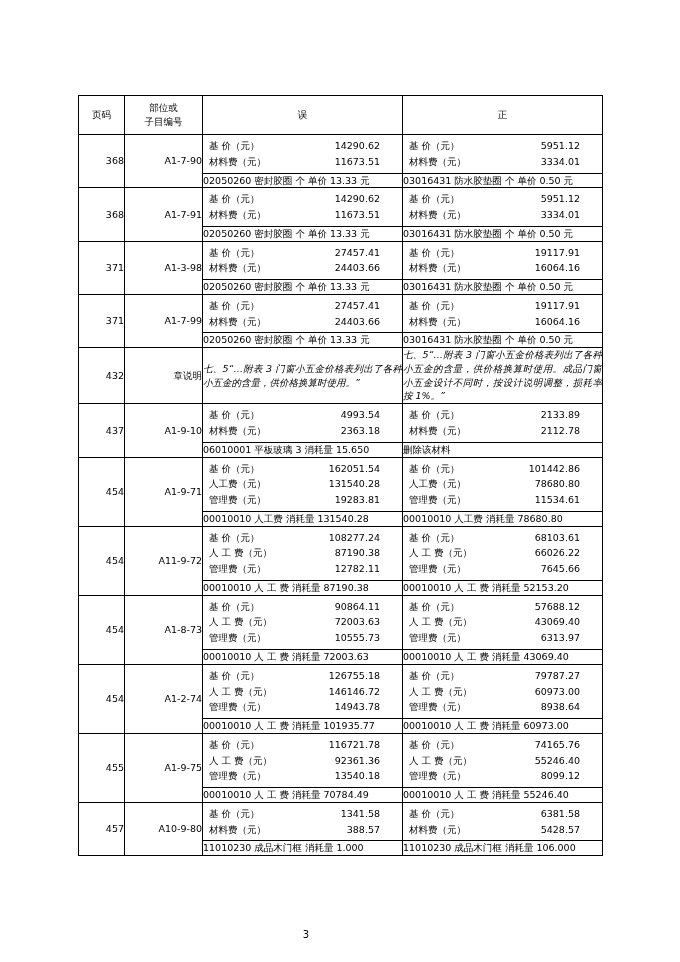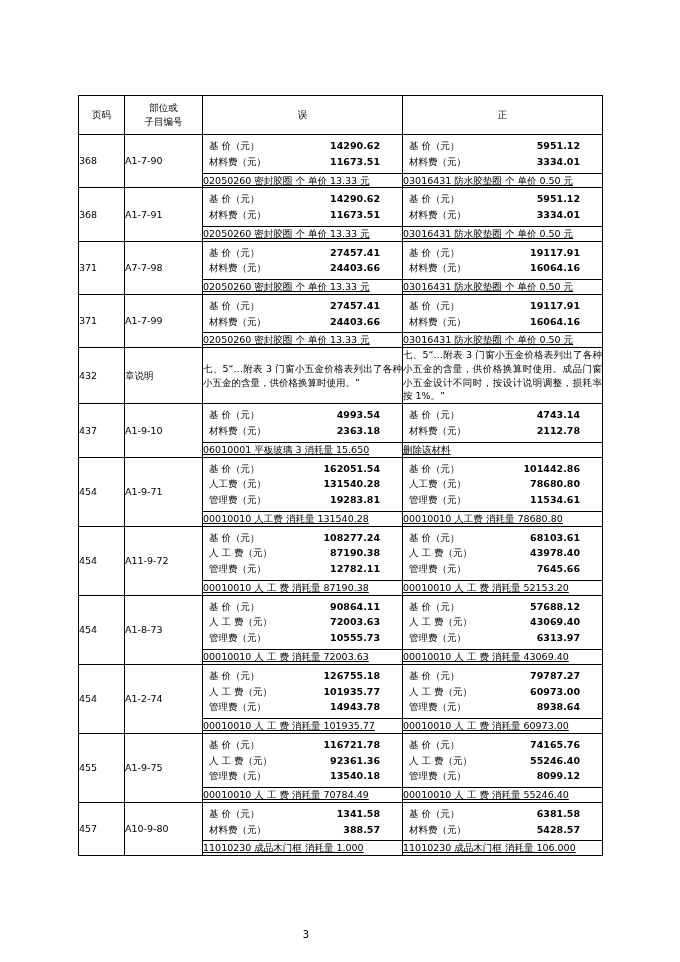--- a/index.html
+++ b/index.html
@@ -43,43 +43,43 @@
     text-align: center;
     height: 38px;
     font-size: 10.5px;
   }
   .hdr-two-line {
     line-height: 1.5;
     text-align: center;
   }
 
   .cell-center {
-    text-align: left;
+    text-align: right;
     font-size: 10px;
   }
   .row-line {
     display: flex;
     justify-content: space-between;
     padding: 1px 6px 1px 6px;
     font-size: 9.5px;
     white-space: nowrap;
   }
   .row-line .lbl { flex: 0 0 auto; }
-  .row-line .val { flex: 0 0 auto; padding-right: 16px; font-weight: bold; }
+  .row-line .val { flex: 0 0 auto; padding-right: 16px; }
   .span-line {
     padding: 2px 6px;
     font-size: 9.5px;
     white-space: nowrap;
-    text-decoration: underline;
   }
   .note-cell {
     padding: 4px 6px;
     font-size: 9.5px;
     line-height: 1.55;
     text-align: justify;
+    font-style: italic;
   }
   .stack {
     padding: 3px 0;
   }
   .pagenum {
     position: absolute;
     left: 0;
     right: 0;
     bottom: 22px;
     text-align: center;
@@ -171,21 +171,21 @@
               </div>
             </div>
           </td>
         </tr>
         <tr>
           <td class="span-line">02050260   密封胶圈   个  单价 13.33 元</td>
           <td class="span-line">03016431   防水胶垫圈   个  单价 0.50 元</td>
         </tr>
         <tr>
           <td class="cell-center" rowspan="2">371</td>
-          <td class="cell-center" rowspan="2">A7-7-98</td>
+          <td class="cell-center" rowspan="2">A1-3-98</td>
           <td>
             <div class="stack">
               <div class="row-line">
                 <span class="lbl">基    价（元）</span>
                 <span class="val">27457.41</span>
               </div>
               <div class="row-line">
                 <span class="lbl">材料费（元）</span>
                 <span class="val">24403.66</span>
               </div>
@@ -258,21 +258,21 @@
               <div class="row-line">
                 <span class="lbl">材料费（元）</span>
                 <span class="val">2363.18</span>
               </div>
             </div>
           </td>
           <td>
             <div class="stack">
               <div class="row-line">
                 <span class="lbl">基    价（元）</span>
-                <span class="val">4743.14</span>
+                <span class="val">2133.89</span>
               </div>
               <div class="row-line">
                 <span class="lbl">材料费（元）</span>
                 <span class="val">2112.78</span>
               </div>
             </div>
           </td>
         </tr>
         <tr>
           <td class="span-line">06010001   平板玻璃  3  消耗量 15.650</td>
@@ -338,21 +338,21 @@
             </div>
           </td>
           <td>
             <div class="stack">
               <div class="row-line">
                 <span class="lbl">基    价（元）</span>
                 <span class="val">68103.61</span>
               </div>
               <div class="row-line">
                 <span class="lbl">人 工 费（元）</span>
-                <span class="val">43978.40</span>
+                <span class="val">66026.22</span>
               </div>
               <div class="row-line">
                 <span class="lbl">管理费（元）</span>
                 <span class="val">7645.66</span>
               </div>
             </div>
           </td>
         </tr>
         <tr>
           <td class="span-line">00010010  人 工 费   消耗量 87190.38</td>
@@ -402,21 +402,21 @@
           <td class="cell-center" rowspan="2">454</td>
           <td class="cell-center" rowspan="2">A1-2-74</td>
           <td>
             <div class="stack">
               <div class="row-line">
                 <span class="lbl">基    价（元）</span>
                 <span class="val">126755.18</span>
               </div>
               <div class="row-line">
                 <span class="lbl">人 工 费（元）</span>
-                <span class="val">101935.77</span>
+                <span class="val">146146.72</span>
               </div>
               <div class="row-line">
                 <span class="lbl">管理费（元）</span>
                 <span class="val">14943.78</span>
               </div>
             </div>
           </td>
           <td>
             <div class="stack">
               <div class="row-line">

